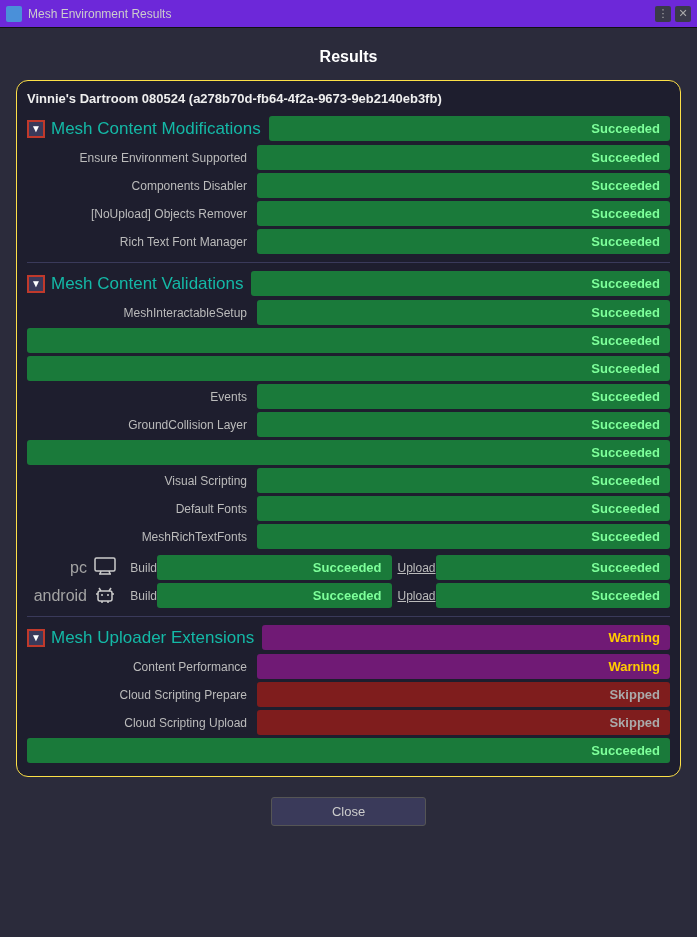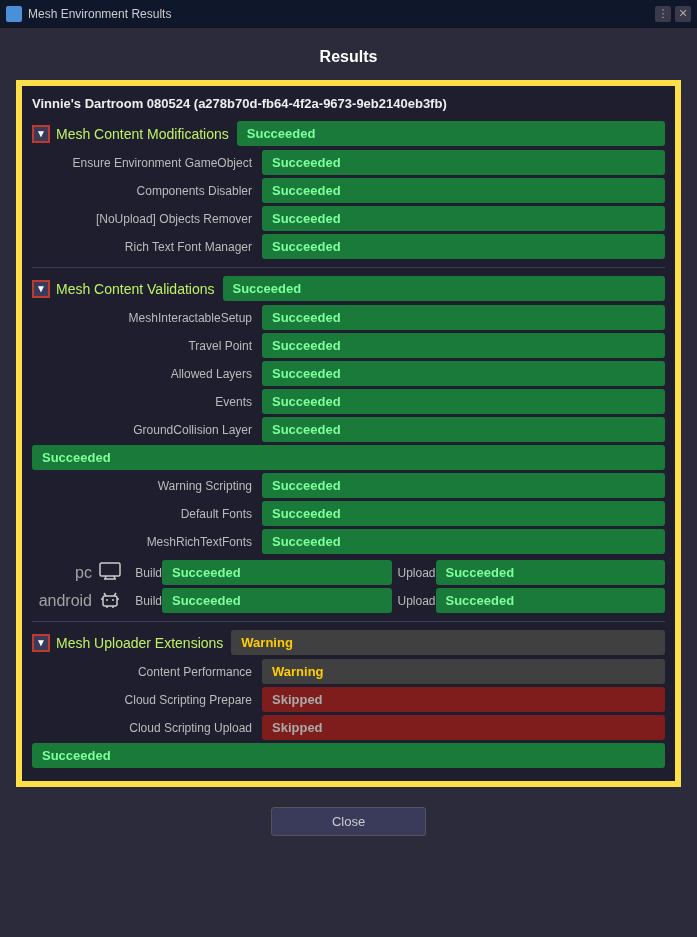--- a/index.html
+++ b/index.html
@@ -5,21 +5,21 @@
     * { box-sizing: border-box; margin: 0; padding: 0; }
     body {
       font-family: 'Segoe UI', Arial, sans-serif;
       background: #2b2b3b;
       color: #ccc;
       font-size: 13px;
       width: 697px;
       min-height: 937px;
     }
     .title-bar {
-      background: #0f172a;
+      background: #6d28d9;
       display: flex;
       align-items: center;
       justify-content: space-between;
       padding: 0 6px;
       height: 28px;
       border-bottom: 1px solid #111;
     }
     .title-bar-left {
       display: flex;
       align-items: center;
@@ -63,22 +63,22 @@
     .help-icon {
       position: absolute;
       right: 18px;
       top: 50px;
       color: #888;
       font-size: 15px;
       cursor: pointer;
     }
     .content-box {
       background: #1e1e2e;
-      border: 6px solid #fde047;
-      border-radius: 0;
+      border: 1px solid #fde047;
+      border-radius: 12px;
       padding: 10px;
       position: relative;
     }
     .environment-name {
       color: #eee;
       font-size: 13px;
       font-weight: bold;
       margin-bottom: 10px;
     }
     .section-header {
@@ -92,40 +92,40 @@
       background: #3a3a5a;
       border: 2px solid #c0392b;
       display: flex; align-items: center; justify-content: center;
       margin-right: 6px;
       cursor: pointer;
       flex-shrink: 0;
       font-size: 10px;
       color: #fff;
     }
     .section-label {
-      color: #bef264;
-      font-size: 14px;
+      color: #14b8a6;
+      font-size: 17px;
     }
     .section-status {
       flex: 1;
       margin-left: 8px;
     }
     .status-bar {
       border-radius: 3px;
       padding: 5px 10px;
-      text-align: left;
+      text-align: right;
       font-weight: bold;
       font-size: 13px;
     }
     .status-succeeded {
       background: #1a7a3a;
       color: #7dff9a;
     }
     .status-warning {
-      background: #404040;
+      background: #701a75;
       color: #ffcc00;
     }
     .status-skipped {
       background: #7f1d1d;
       color: #aaa;
     }
     .result-row {
       display: flex;
       align-items: center;
       margin-bottom: 3px;
@@ -173,20 +173,21 @@
       text-align: right;
     }
     .build-status {
       flex: 1;
     }
     .upload-label {
       color: #bbb;
       font-size: 12px;
       width: 44px;
       text-align: right;
+      text-decoration: underline;
     }
     .upload-status {
       flex: 1;
     }
     .close-bar {
       display: flex;
       justify-content: center;
       padding: 10px 0;
       margin-top: 10px;
     }
@@ -235,21 +236,21 @@
 
     <div>
       <div class="section-header">
         <div class="section-toggle">▼</div>
         <span class="section-label">Mesh Content Modifications</span>
         <div class="section-status">
           <div class="status-bar status-succeeded">Succeeded</div>
         </div>
       </div>
       <div class="result-row">
-        <div class="row-label">Ensure Environment GameObject</div>
+        <div class="row-label">Ensure Environment Supported</div>
         <div class="row-status">
             <div class="status-bar status-succeeded">Succeeded</div>
           </div>
       </div>
       <div class="result-row">
         <div class="row-label">Components Disabler</div>
         <div class="row-status">
             <div class="status-bar status-succeeded">Succeeded</div>
           </div>
       </div>
@@ -277,27 +278,25 @@
           <div class="status-bar status-succeeded">Succeeded</div>
         </div>
       </div>
       <div class="result-row">
         <div class="row-label">MeshInteractableSetup</div>
         <div class="row-status">
             <div class="status-bar status-succeeded">Succeeded</div>
           </div>
       </div>
       <div class="result-row">
-        <div class="row-label">Travel Point</div>
-        <div class="row-status">
-            <div class="status-bar status-succeeded">Succeeded</div>
-          </div>
-      </div>
-      <div class="result-row">
-        <div class="row-label">Allowed Layers</div>
+        <div class="row-status">
+            <div class="status-bar status-succeeded">Succeeded</div>
+          </div>
+      </div>
+      <div class="result-row">
         <div class="row-status">
             <div class="status-bar status-succeeded">Succeeded</div>
           </div>
       </div>
       <div class="result-row">
         <div class="row-label">Events</div>
         <div class="row-status">
             <div class="status-bar status-succeeded">Succeeded</div>
           </div>
       </div>
@@ -306,21 +305,21 @@
         <div class="row-status">
             <div class="status-bar status-succeeded">Succeeded</div>
           </div>
       </div>
       <div class="result-row">
         <div class="row-status">
             <div class="status-bar status-succeeded">Succeeded</div>
           </div>
       </div>
       <div class="result-row">
-        <div class="row-label">Warning Scripting</div>
+        <div class="row-label">Visual Scripting</div>
         <div class="row-status">
             <div class="status-bar status-succeeded">Succeeded</div>
           </div>
       </div>
       <div class="result-row">
         <div class="row-label">Default Fonts</div>
         <div class="row-status">
             <div class="status-bar status-succeeded">Succeeded</div>
           </div>
       </div>

